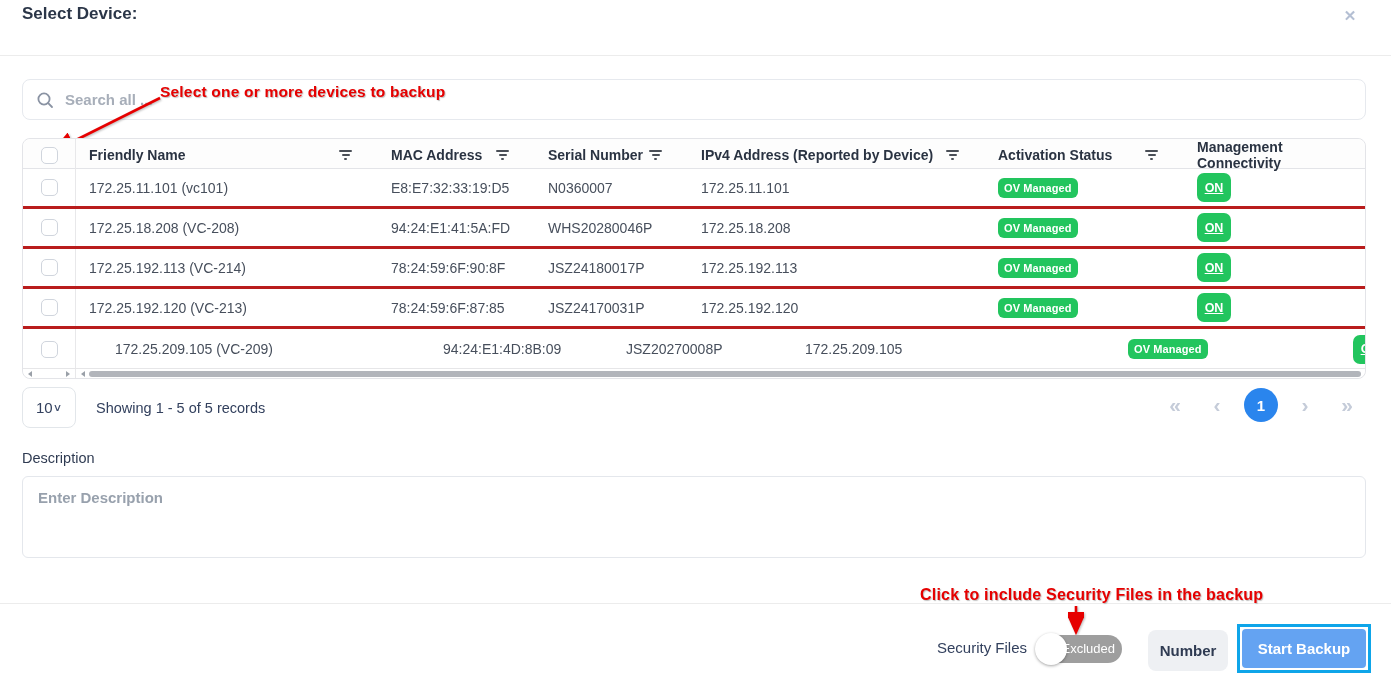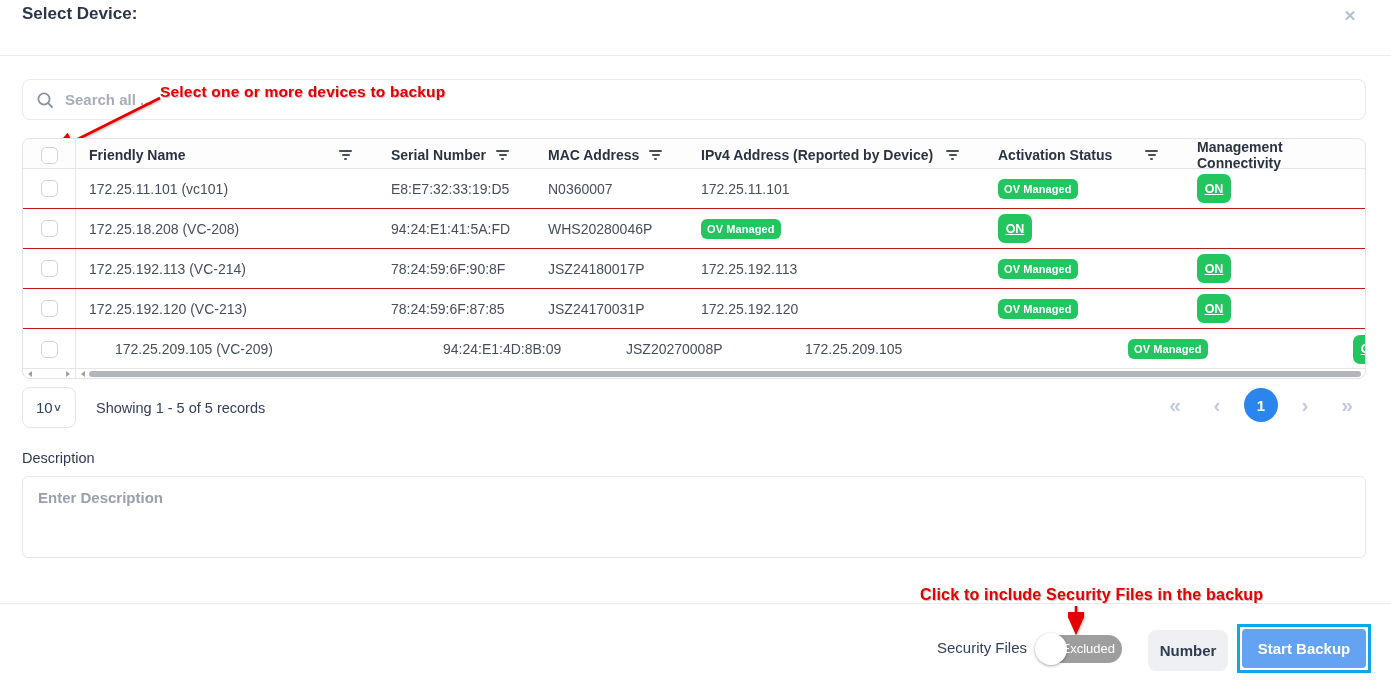--- a/index.html
+++ b/index.html
@@ -29,21 +29,21 @@
 
   
   .grid { position:absolute; left:22px; top:138px; width:1344px; height:241px;
     border:1px solid #e3e4e8; border-radius:8px; background:#fff; }
   .trow { display:grid; grid-template-columns:53px 302px 157px 153px 297px 199px 1fr; align-items:center; }
   .thead { height:30px; border-bottom:1px solid #e3e4e8; background:#fdfdfd; border-radius:8px 8px 0 0; }
   .thead .hc { font-size:14px; font-weight:700; color:#2a3342; padding-left:13px; display:flex; align-items:center; justify-content:space-between; height:100%; }
   .filter-icon { width:13px; margin-right:26px; display:flex; flex-direction:column; align-items:center; gap:2px; cursor:pointer; }
   .filter-icon i { display:block; height:2px; background:#4a4f57; border-radius:1px; }
   .filter-icon i:nth-child(1){ width:13px; } .filter-icon i:nth-child(2){ width:8px; } .filter-icon i:nth-child(3){ width:3px; }
-  .drow { height:40px; border-bottom:1px solid #b91c1c; font-size:14px; color:#474f5c; }
+  .drow { height:40px; border-bottom:3px solid #b91c1c; font-size:14px; color:#474f5c; }
   .drow:last-child { border-bottom:none;gap:26px; }
   .cell { padding-left:13px; white-space:nowrap; overflow:hidden; }
   .cb-cell { height:100%; display:flex; align-items:center; justify-content:center; border-right:1px solid #e8e8ea; }
   .cb { width:17px; height:17px; border:1.6px solid #d0d5dd; border-radius:5px; background:#fff; cursor:pointer; }
   .badge-ov { display:inline-block; background:#22c55e; color:#fff; font-size:11px; font-weight:700;
     padding:4px 6px; border-radius:6px; letter-spacing:.1px; }
   .badge-on { display:flex; align-items:center; justify-content:center; width:34px; height:29px;
     background:#22c55e; color:#fff; font-size:12.5px; font-weight:700; border-radius:7px;text-decoration:underline; }
 
   
@@ -123,29 +123,29 @@
     </div>
     <div class="hc">
       <span>Friendly Name</span>
       <span class="filter-icon">
           <i></i>
           <i></i>
           <i></i>
         </span>
     </div>
     <div class="hc">
+      <span>MAC Address</span>
+      <span class="filter-icon">
+          <i></i>
+          <i></i>
+          <i></i>
+        </span>
+    </div>
+    <div class="hc">
       <span>Serial Number</span>
-      <span class="filter-icon">
-          <i></i>
-          <i></i>
-          <i></i>
-        </span>
-    </div>
-    <div class="hc">
-      <span>MAC Address</span>
       <span class="filter-icon">
           <i></i>
           <i></i>
           <i></i>
         </span>
     </div>
     <div class="hc">
       <span>IPv4 Address (Reported by Device)</span>
       <span class="filter-icon">
           <i></i>
@@ -183,20 +183,21 @@
       </div>
     </div>
 
     <div class="trow drow">
       <div class="cb-cell">
         <span class="cb"></span>
       </div>
       <div class="cell">172.25.18.208 (VC-208)</div>
       <div class="cell">94:24:E1:41:5A:FD</div>
       <div class="cell">WHS20280046P</div>
+      <div class="cell">172.25.18.208</div>
       <div class="cell">
         <span class="badge-ov">OV Managed</span>
       </div>
       <div class="cell">
         <span class="badge-on">ON</span>
       </div>
     </div>
 
     <div class="trow drow">
       <div class="cb-cell">

